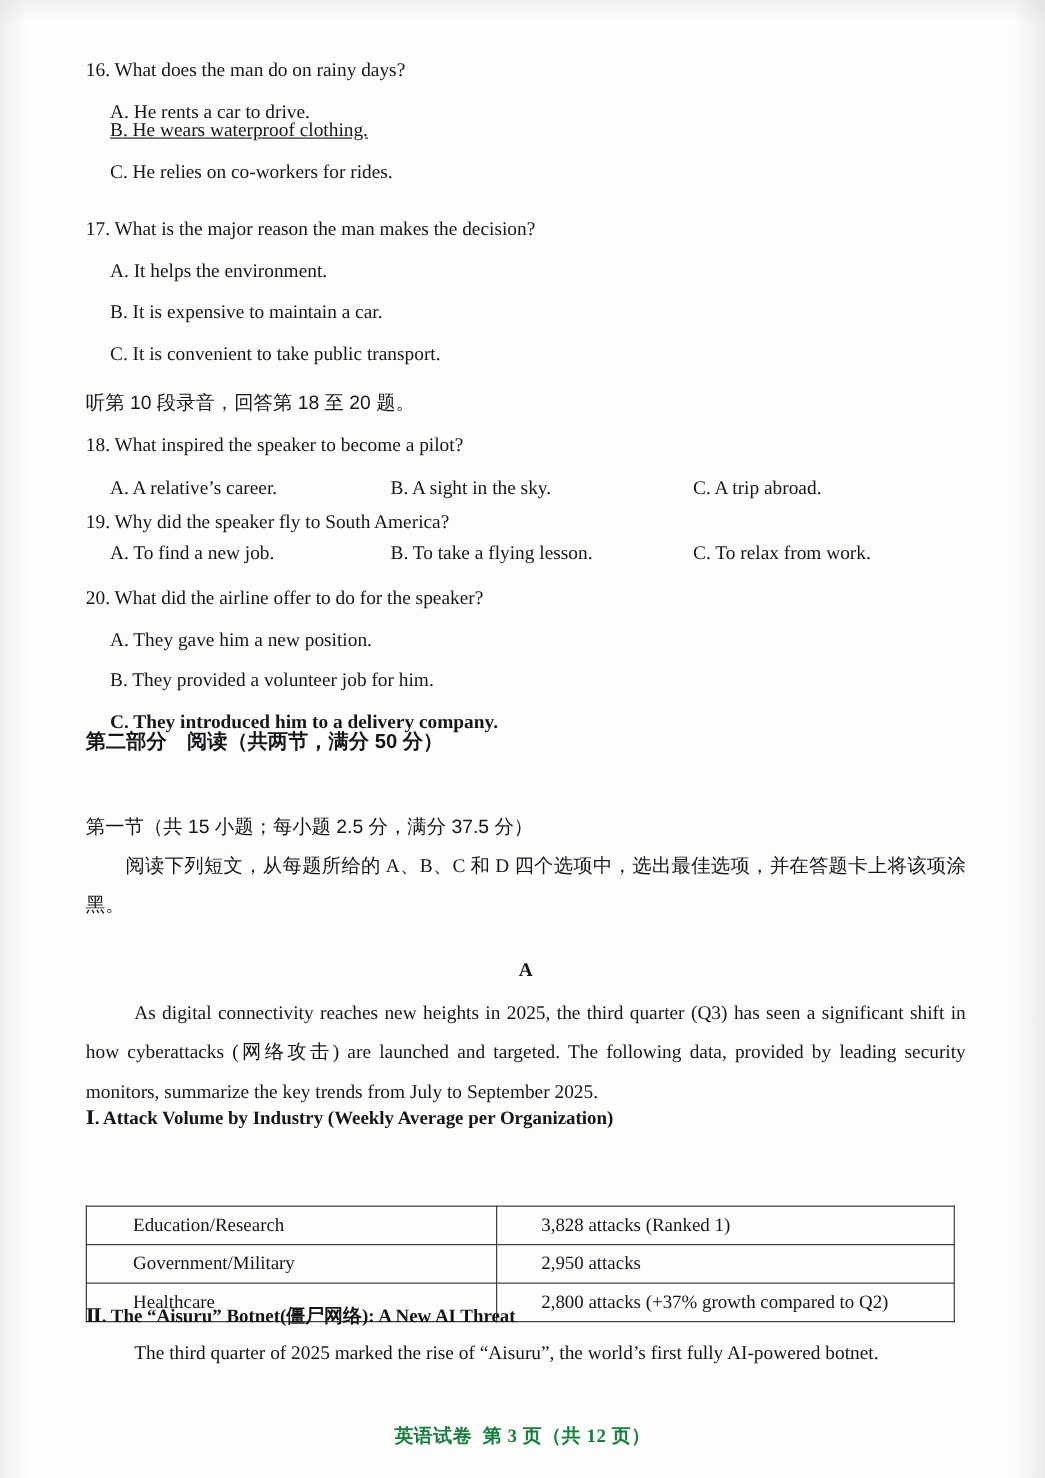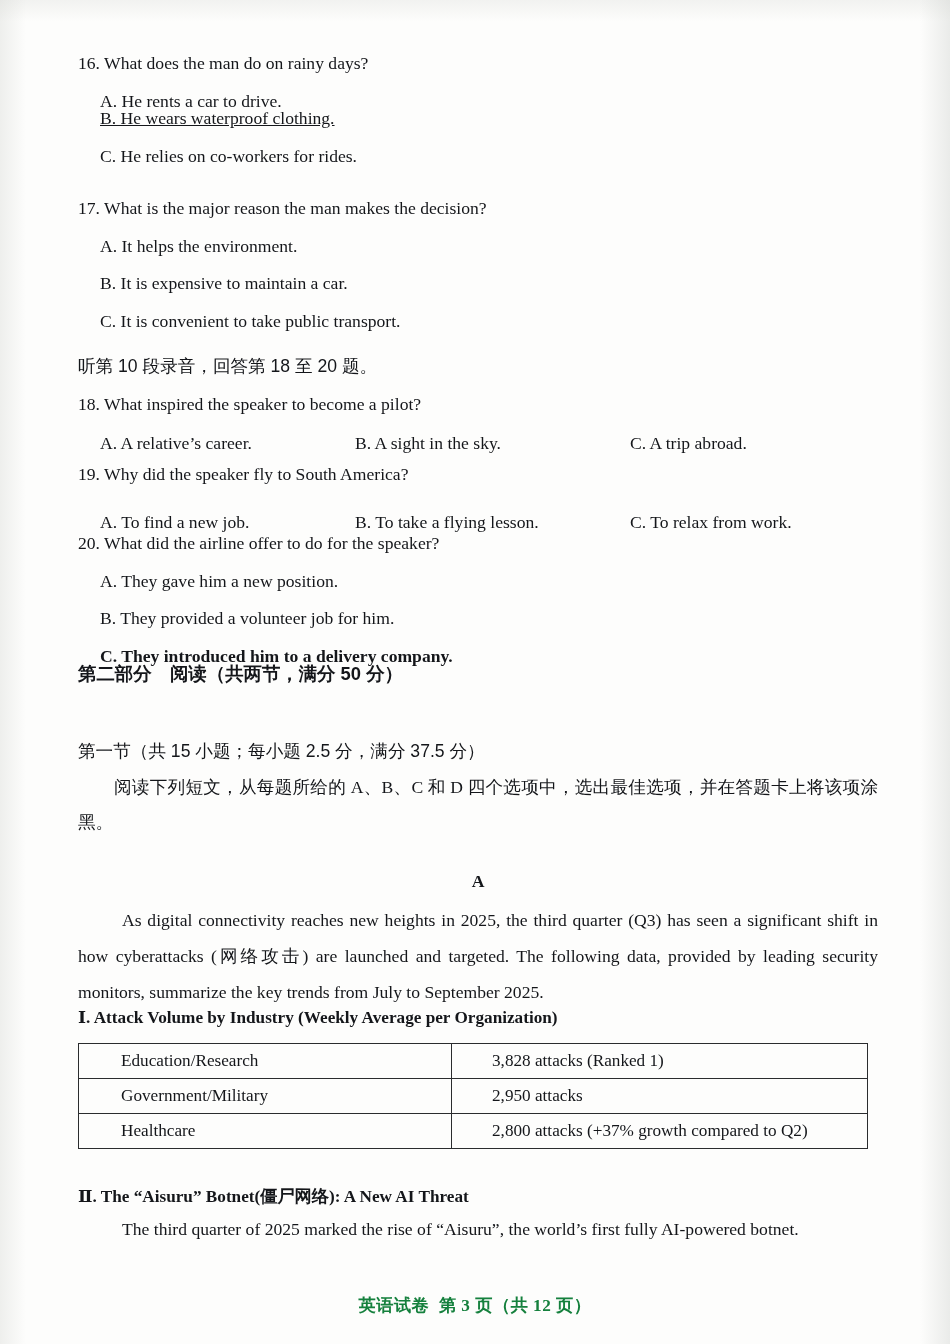--- a/index.html
+++ b/index.html
@@ -152,21 +152,21 @@
       <div class="q-line q-stem">18. What inspired the speaker to become a pilot?</div>
       <div class="three-col" style="margin-top:19px;">
         <span class="c1">A. A relative’s career.</span>
         <span class="c2">B. A sight in the sky.</span>
         <span class="c3">C. A trip abroad.</span>
       </div>
     </div>
 
     <div class="blk" style="top:466px;">
       <div class="q-line q-stem">19. Why did the speaker fly to South America?</div>
-      <div class="three-col" style="margin-top:28px;">
+      <div class="three-col" style="margin-top:8px;">
         <span class="c1">A. To find a new job.</span>
         <span class="c2">B. To take a flying lesson.</span>
         <span class="c3">C. To relax from work.</span>
       </div>
     </div>
 
     <div class="blk" style="top:535px;">
       <div class="q-line q-stem">20. What did the airline offer to do for the speaker?</div>
       <div class="q-line opt" style="margin-top:20px;">A. They gave him a new position.</div>
       <div class="q-line opt" style="margin-top:20px;">B. They provided a volunteer job for him.</div>
@@ -178,21 +178,21 @@
     <div class="blk cn" style="top:739px;">第一节（共 15 小题；每小题 2.5 分，满分 37.5 分）</div>
 
     <div class="blk para cnpara" style="top:770px; line-height:35px;">阅读下列短文，从每题所给的 A、B、C 和 D 四个选项中，选出最佳选项，并在答题卡上将该项涂黑。</div>
 
     <div class="blk center-letter" style="top:871px;">A</div>
 
     <div class="blk para" style="top:902px;">As digital connectivity reaches new heights in 2025, the third quarter (Q3) has seen a significant shift in how cyberattacks (网络攻击) are launched and targeted. The following data, provided by leading security monitors, summarize the key trends from July to September 2025.</div>
 
     <div class="blk roman-head" style="top:1007px;">Ⅰ. Attack Volume by Industry (Weekly Average per Organization)</div>
 
-    <div class="blk" style="top:1043px;">
+    <div class="blk" style="top:1096px;">
       <table class="data">
         <tbody>
           <tr>
             <td class="k">Education/Research</td>
             <td class="v">3,828 attacks (Ranked 1)</td>
           </tr>
           <tr>
             <td class="k">Government/Military</td>
             <td class="v">2,950 attacks</td>
           </tr>

